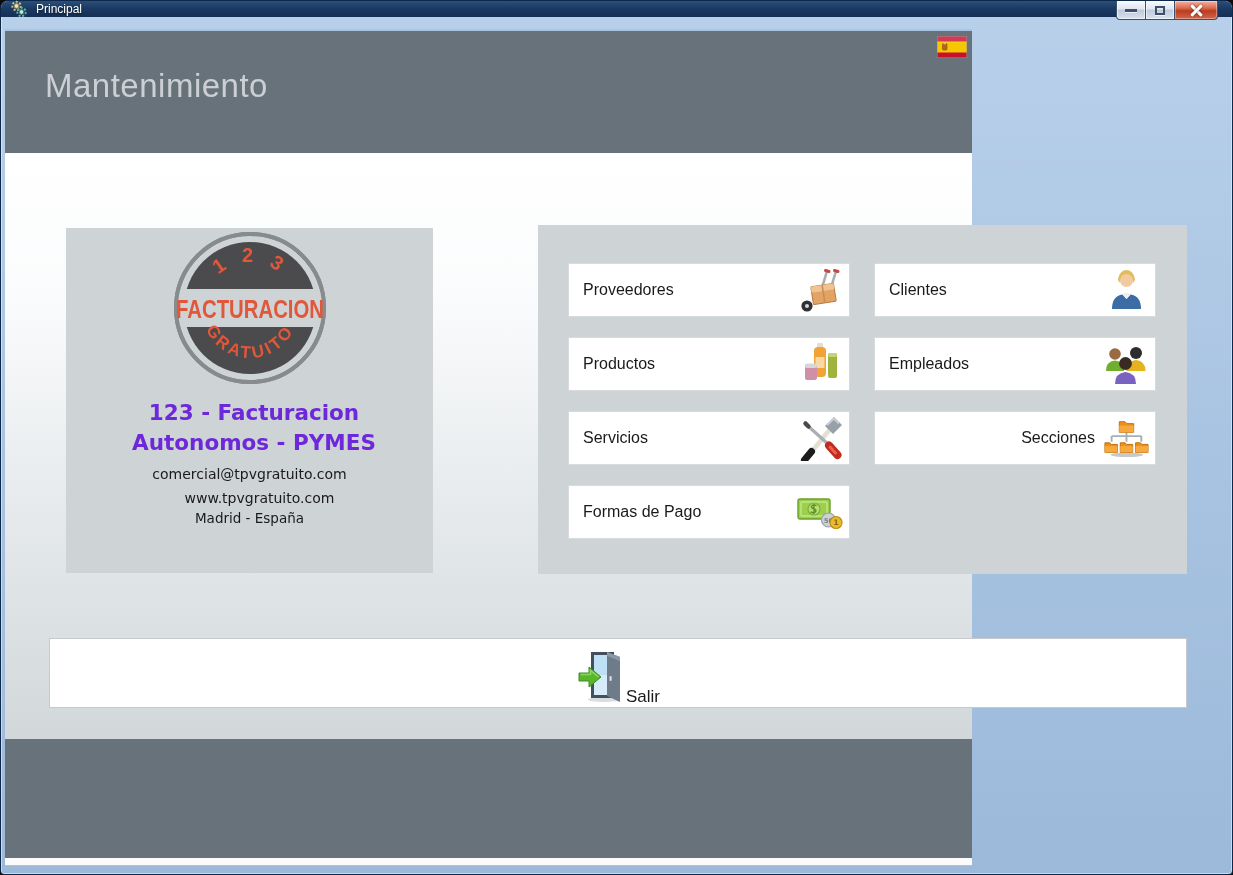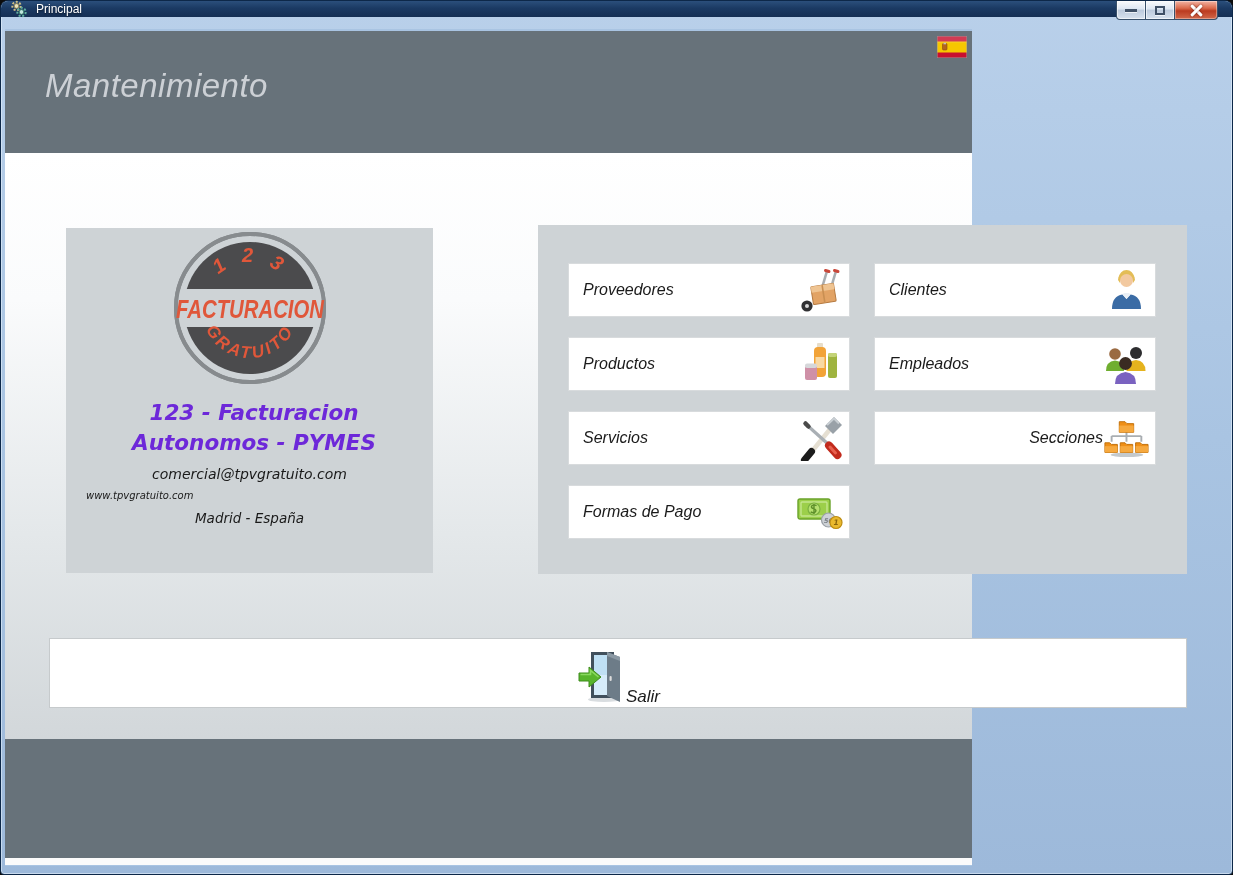--- a/index.html
+++ b/index.html
@@ -28,46 +28,46 @@
     box-shadow:inset 0 0 0 1px rgba(255,255,255,.35); }
   .glyph-dash { width:12px; height:3px; background:#3f5066; box-shadow:0 1px 0 rgba(255,255,255,.7); }
   .glyph-box { width:10px; height:9px; border:2px solid #3f5066; box-shadow:0 1px 0 rgba(255,255,255,.7); }
   .glyph-x { position:relative; width:13px; height:13px; }
   .glyph-x::before,.glyph-x::after { content:""; position:absolute; left:-1px; top:5px; width:15px; height:3px;
     background:#ffffff; border-radius:1px; box-shadow:0 0 2px rgba(90,10,0,.8); }
   .glyph-x::before { transform:rotate(45deg); }
   .glyph-x::after  { transform:rotate(-45deg); }
 
   
-  .client { position:absolute; left:4px; top:28px; width:967px; height:837px; background:#a9c4e2;font-style:italic; }
+  .client { position:absolute; left:4px; top:28px; width:967px; height:837px; background:#a9c4e2; }
   .hdr { position:absolute; left:0; top:2px; width:100%; height:122px; background:#67727a; }
   .hdr-title { position:absolute; left:40px; top:36px; font-size:33px; color:#ccd0d5; letter-spacing:.5px; }
   .flag { position:absolute; top:5px; right:5px; width:30px; height:22px; }
 
   .main { position:absolute; left:0; top:124px; width:100%; height:586px;
     background:linear-gradient(180deg,#ffffff 0%, #fafbfc 25%, #e4e8ea 65%, #d2d7da 100%); }
 
   .footer { position:absolute; left:0; top:710px; width:100%; height:119px; background:#67727a; }
   .strip { position:absolute; left:0; top:829px; width:100%; height:7px; background:#fbfbfb; }
 
   
   .brand-panel { position:absolute; left:61px; top:75px; width:367px; height:345px; background:#ced3d6; }
   .brand-name { position:absolute; top:170px; width:100%; text-align:center;
     font-family:"DejaVu Sans", sans-serif; font-weight:bold; font-size:21.5px; line-height:30px; color:#6d28d9;padding-left:9px; }
   .brand-email { position:absolute; top:238px; width:100%; text-align:center;
     font-family:"DejaVu Sans", sans-serif; font-size:14px; color:#1a1a1a; }
-  .brand-web { position:absolute; top:262px; width:100%; 
-    font-family:"DejaVu Sans", sans-serif; font-size:10px; color:#1a1a1a;padding-left:20px; }
+  .brand-web { position:absolute; top:262px; width:100%; text-align:center;
+    font-family:"DejaVu Sans", sans-serif; font-size:14px; color:#1a1a1a;padding-left:20px; }
   .brand-loc { position:absolute; top:282px; width:100%; text-align:center;
     font-family:"DejaVu Sans", sans-serif; font-size:13.5px; color:#1a1a1a; }
 
   
   .menu-panel { position:absolute; left:533px; top:72px; width:649px; height:349px; background:#ced3d6; }
   .menu-btn { position:absolute; width:282px; height:54px; background:#ffffff; border:1px solid #d8dbdd;
-    display:flex; align-items:center; justify-content:space-between; padding:0 6px 0 14px; cursor:pointer; }
+    display:flex; align-items:center; justify-content:space-between; padding:0 6px 0 14px; cursor:pointer;gap:8px; }
   .menu-btn .lbl { font-size:16px; color:#1a1a1a; }
   .menu-btn .ic { width:46px; height:48px; display:flex; align-items:center; justify-content:center; }
   .p00{left:30px;  top:38px;}  .p01{left:336px; top:38px;}
   .p10{left:30px;  top:112px;} .p11{left:336px; top:112px;}
   .p20{left:30px;  top:186px;} .p21{left:336px; top:186px;justify-content:flex-end;}
   .p30{left:30px;  top:260px;}
 
   
   .exit-bar { position:absolute; left:44px; top:485px; width:1138px; height:70px; background:#ffffff;
     border:1px solid #c6cacc; display:flex; align-items:flex-end; justify-content:center; cursor:pointer; }

